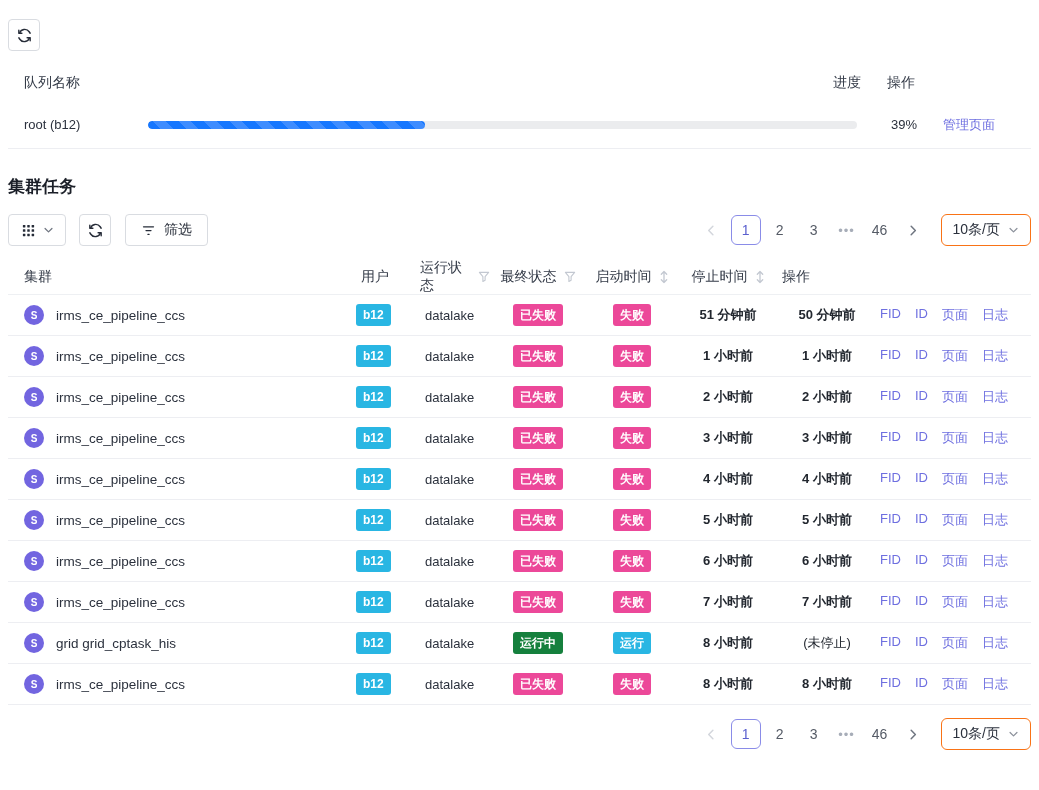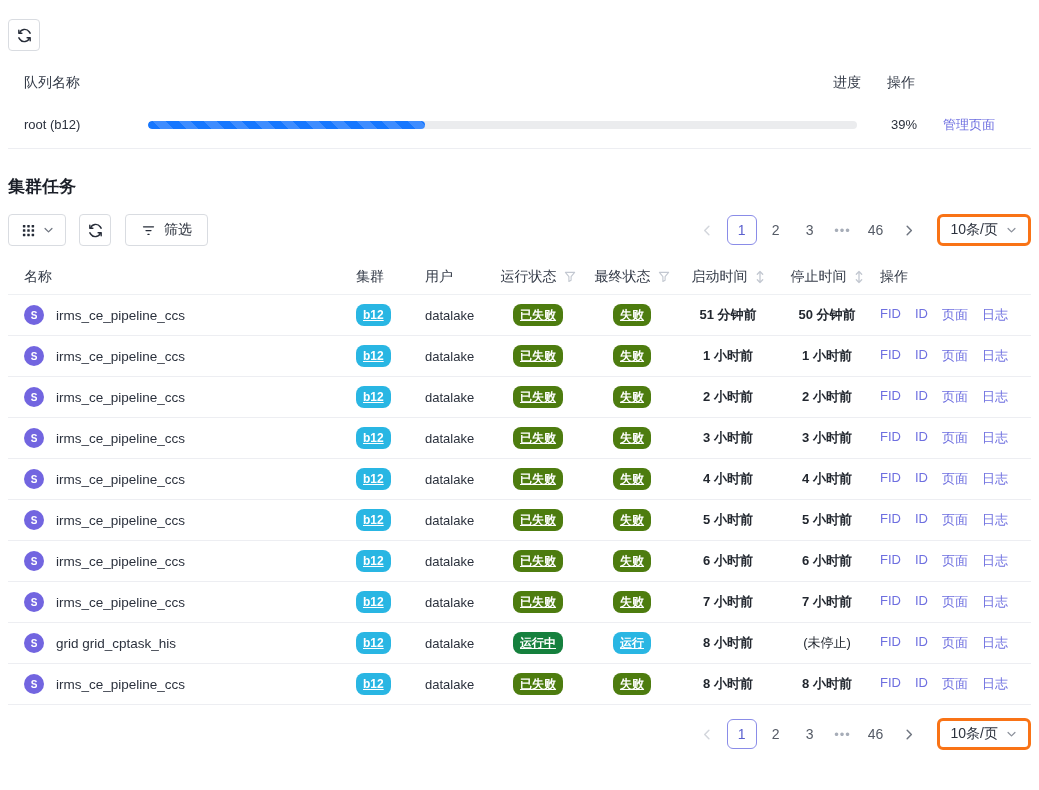--- a/index.html
+++ b/index.html
@@ -39,43 +39,43 @@
 
   
   .pagination { display:flex; align-items:center; gap:4px; }
   .page-btn { min-width:30px; height:30px; display:inline-flex; align-items:center;
     justify-content:center; font-size:14px; color:#555b66; border-radius:6px; cursor:pointer; }
   .page-btn.active { border:1px solid #8a8ce8; color:#5a5fce; }
   .page-ellipsis { min-width:28px; text-align:center; color:#a7adb8; letter-spacing:1px;
     font-size:13px; cursor:pointer; }
   .chevron { color:#6f7580; }
   .chevron.disabled { color:#d3d6dc; }
-  .page-size-select { margin-left:8px; height:32px; border:3px solid #f97316; border-radius:6px;
+  .page-size-select { margin-left:8px; height:32px; border:1px solid #f97316; border-radius:6px;
     display:inline-flex; align-items:center; gap:8px; padding:0 11px; font-size:14px;
     color:#2b313d; cursor:pointer; background:#fff; }
 
   
   .tasks-table { margin-top:13px; }
   .t-head, .t-row { display:grid;
     grid-template-columns:332px 64px 70px 96px 92px 100px 98px 1fr;
     align-items:center; padding-left:16px; }
   .t-head { height:36px; border-bottom:1px solid #eef0f3; font-size:14px; font-weight:500; color:#333a47; }
   .t-row { height:41px; border-bottom:1px solid #edeef2; font-size:13px; }
   .th-cell { display:flex; align-items:center; gap:7px; }
   .th-center { justify-content:center; }
   .cell-center { text-align:center; display:flex; justify-content:center; }
   .name-cell { display:flex; align-items:center; gap:12px; }
   .avatar { width:20px; height:20px; border-radius:50%; background:#7265e0; color:#fff;
     font-size:10px; font-weight:700; display:inline-flex; align-items:center; justify-content:center; }
   .task-name { font-size:13.5px; color:#2b313d; }
   .user-cell { padding-left:5px; }
   .badge { display:inline-flex; align-items:center; justify-content:center; height:22px;
-    padding:8px 7px; border-radius:8px; color:#fff; font-size:12px; font-weight:600;text-decoration:underline; }
+    padding:8px 7px; border-radius:3px; color:#fff; font-size:12px; font-weight:600; }
   .badge-cluster, .badge-run { background:#29b6e3; }
-  .badge-failed { background:#4d7c0f; }
+  .badge-failed { background:#ec4899; }
   .badge-running { background:#15803d; }
   .time { font-weight:700; color:#22272f; }
   .time.plain { font-weight:400; }
   .actions-cell { display:flex; gap:14px; padding-left:4px; }
   .hdr-icon { color:#c3c8d1; cursor:pointer; display:inline-flex; }
 </style>
 </head>
 <body>
 
 <svg width="0" height="0" style="position:absolute">
@@ -201,21 +201,20 @@
           <svg width="11" height="11" viewBox="0 0 16 16">
               <use href="#ic-chev-down"></use>
             </svg>
         </span>
       </span>
     </div>
   </div>
 
   <div class="tasks-table">
     <div class="t-head">
-      <div class="th-cell">名称</div>
       <div class="th-cell">集群</div>
       <div class="th-cell" style="padding-left:5px">用户</div>
       <div class="th-cell th-center">
         <span>运行状态</span>
         <span class="hdr-icon">
           <svg width="12" height="12" viewBox="0 0 13 13">
               <use href="#ic-funnel"></use>
             </svg>
           </span>
       </div>

